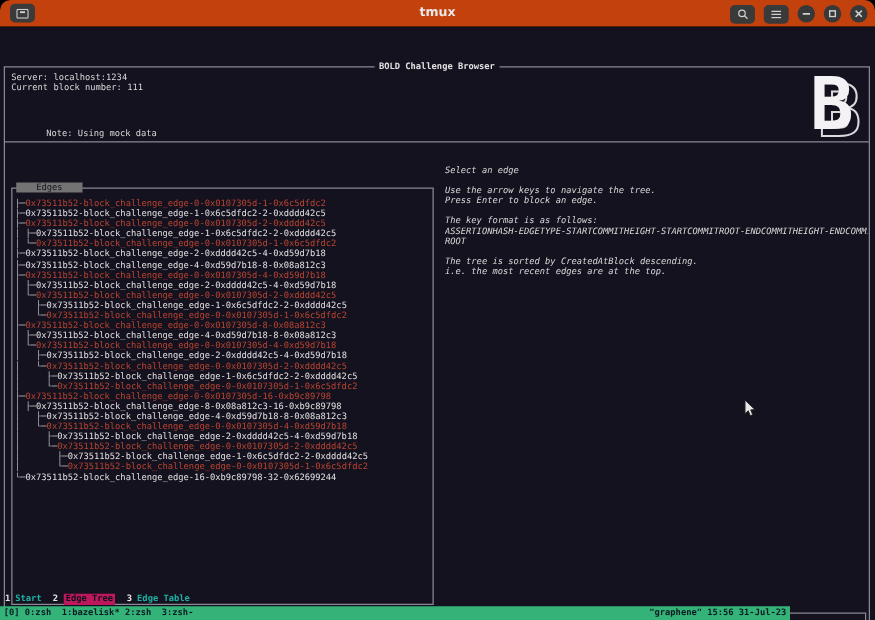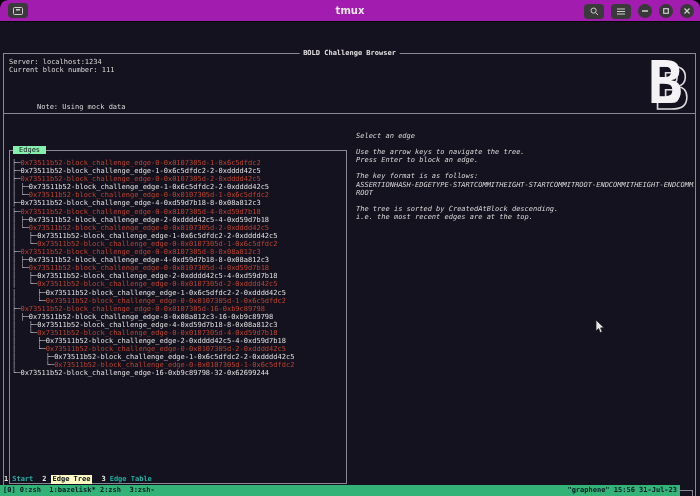--- a/index.html
+++ b/index.html
@@ -1,21 +1,21 @@
 <!DOCTYPE html>
 <html><head>
 <meta charset="utf-8">
 <style>
   html,body{margin:0;padding:0;background:#000;}
   *{box-sizing:border-box;}
   #window{position:relative;width:700px;height:496px;background:#14121e;
     border-radius:8px 8px 0 0;overflow:hidden;
     font-family:"DejaVu Sans Mono",monospace;}
   
-  #titlebar{position:absolute;left:0;top:0;width:700px;height:22px;background:#a21caf;
+  #titlebar{position:absolute;left:0;top:0;width:700px;height:22px;background:#c2410c;
     border-radius:8px 8px 0 0;display:flex;align-items:center;border-bottom:1px solid #070707;}
   .tb-title{position:absolute;left:0;right:0;text-align:center;color:#e9e7e7;
     font-family:"DejaVu Sans",sans-serif;font-size:10px;font-weight:bold;}
   .sq-btn{width:20px;height:15px;background:#3a3a3a;border-radius:4px;margin-left:8px;
     display:flex;align-items:center;justify-content:center;color:#cfcfcf;font-size:9px;line-height:1;}
   .tb-right{position:absolute;right:6px;top:0;height:22px;display:flex;align-items:center;gap:7px;}
   .circ-btn{width:14px;height:14px;border-radius:50%;background:#383838;color:#cfcfcf;
     display:flex;align-items:center;justify-content:center;font-size:8px;line-height:1;}
   .sq-btn svg,.circ-btn svg{display:block;}
   
@@ -26,41 +26,41 @@
   .box-title{position:absolute;top:-5px;left:50%;transform:translateX(-50%);
     background:#14121e;padding:0 4px;font-weight:bold;color:#e3e0e2;white-space:nowrap;}
   
   #app-header{position:absolute;left:0;top:0;width:100%;height:60px;border-bottom:1px solid #8b8896;
     padding:4px 0 0 5px;}
   .hline{white-space:pre;}
   #note-line{margin-top:29px;padding-left:28px;}
   #logo{position:absolute;right:6px;top:0px;}
   
   #edges-box{left:5px;top:68px;width:338px;height:334px;}
-  #edges-title{position:absolute;top:-5px;left:3px;background:#86efac;color:#15131f;
-    padding:0 6px;white-space:nowrap;text-align:center;}
+  #edges-title{position:absolute;top:-5px;left:3px;background:#737373;color:#15131f;
+    padding:0 16px;white-space:nowrap;text-align:center;}
   #tree-rows{position:absolute;left:2px;top:8px;right:1px;}
   .trow{white-space:pre;height:8.1px;overflow:hidden;}
   .trow .pfx{color:#c2bfc7;}
   .trow.red .lbl{color:#bc4431;}
   .trow.white .lbl{color:#e3e0e2;}
   
   #detail-panel{position:absolute;left:352px;top:78px;width:338px;font-style:italic;}
   .dline{white-space:pre;min-height:8.1px;overflow:hidden;}
   
   #todo-box{left:5px;top:408px;width:684px;height:40px;padding:2px 4px;}
   
   #tabbar{position:absolute;left:4px;top:452px;width:692px;height:11px;
     display:flex;align-items:center;font-weight:bold;}
   .tab{display:flex;margin-right:9px;}
   .tab-num{color:#e8e6e8;margin-right:4px;}
   .tab-label{color:#1db2a5;}
-  .tab.active .tab-label{background:#fef9c3;color:#0b1018;padding:0 2px;}
-  
-  #statusbar{position:absolute;left:0;top:463px;width:680px;height:11px;background:#33b377;
+  .tab.active .tab-label{background:#be185d;color:#0b1018;padding:0 2px;}
+  
+  #statusbar{position:absolute;left:0;top:463px;width:632px;height:11px;background:#33b377;
     color:#0c1a24;font-weight:bold;display:flex;align-items:center;justify-content:space-between;
     padding:0 3px;white-space:pre;}
   
   #cursor{position:absolute;left:595px;top:298px;}
 </style>
 </head>
 <body>
 
 <div id="window">
 
@@ -141,20 +141,21 @@
             <div class="trow red"><span class="pfx">├─</span><span class="lbl">0x73511b52-block_challenge_edge-0-0x0107305d-1-0x6c5dfdc2</span></div>
 
             <div class="trow white"><span class="pfx">├─</span><span class="lbl">0x73511b52-block_challenge_edge-1-0x6c5dfdc2-2-0xdddd42c5</span></div>
 
             <div class="trow red"><span class="pfx">├─</span><span class="lbl">0x73511b52-block_challenge_edge-0-0x0107305d-2-0xdddd42c5</span></div>
 
             <div class="trow white"><span class="pfx">│ ├─</span><span class="lbl">0x73511b52-block_challenge_edge-1-0x6c5dfdc2-2-0xdddd42c5</span></div>
 
             <div class="trow red"><span class="pfx">│ └─</span><span class="lbl">0x73511b52-block_challenge_edge-0-0x0107305d-1-0x6c5dfdc2</span></div>
 
+            <div class="trow white"><span class="pfx">├─</span><span class="lbl">0x73511b52-block_challenge_edge-2-0xdddd42c5-4-0xd59d7b18</span></div>
 
             <div class="trow white"><span class="pfx">├─</span><span class="lbl">0x73511b52-block_challenge_edge-4-0xd59d7b18-8-0x08a812c3</span></div>
 
             <div class="trow red"><span class="pfx">├─</span><span class="lbl">0x73511b52-block_challenge_edge-0-0x0107305d-4-0xd59d7b18</span></div>
 
             <div class="trow white"><span class="pfx">│ ├─</span><span class="lbl">0x73511b52-block_challenge_edge-2-0xdddd42c5-4-0xd59d7b18</span></div>
 
             <div class="trow red"><span class="pfx">│ └─</span><span class="lbl">0x73511b52-block_challenge_edge-0-0x0107305d-2-0xdddd42c5</span></div>
 
             <div class="trow white"><span class="pfx">│   ├─</span><span class="lbl">0x73511b52-block_challenge_edge-1-0x6c5dfdc2-2-0xdddd42c5</span></div>

